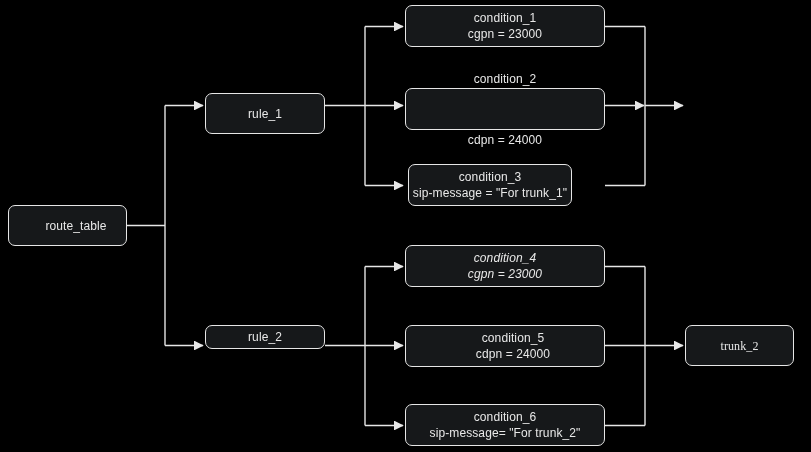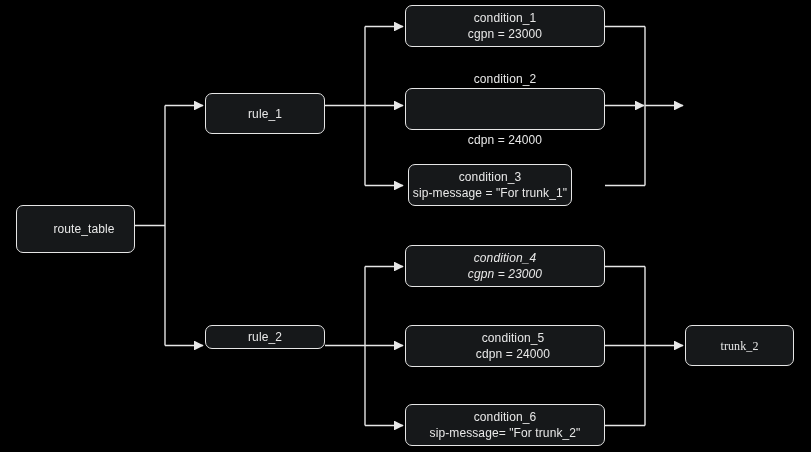--- a/index.html
+++ b/index.html
@@ -87,21 +87,21 @@
       <path d="M 365 425.5 L 403 425.5" marker-end="url(#arrow)"></path>
 
       <path d="M 605 266.5 L 645 266.5"></path>
       <path d="M 605 425.5 L 645 425.5"></path>
       <path d="M 645 266.5 L 645 425.5"></path>
       <path d="M 605 345.5 L 683 345.5" marker-end="url(#arrow)"></path>
 
     </g>
   </svg>
 
-  <div class="node single" style="left:16px; top:205px; width:119px; height:48px;padding-left:17px;">
+  <div class="node single" style="left:8px; top:205px; width:119px; height:41px;padding-left:17px;">
     <span class="line1">route_table</span>
 
   </div>
 
   <div class="node single" style="left:205px; top:85px; width:120px; height:41px;margin-top:8px;">
     <span class="line1">rule_1</span>
 
   </div>
 
   <div class="node single" style="left:205px; top:325px; width:120px; height:24px;">

